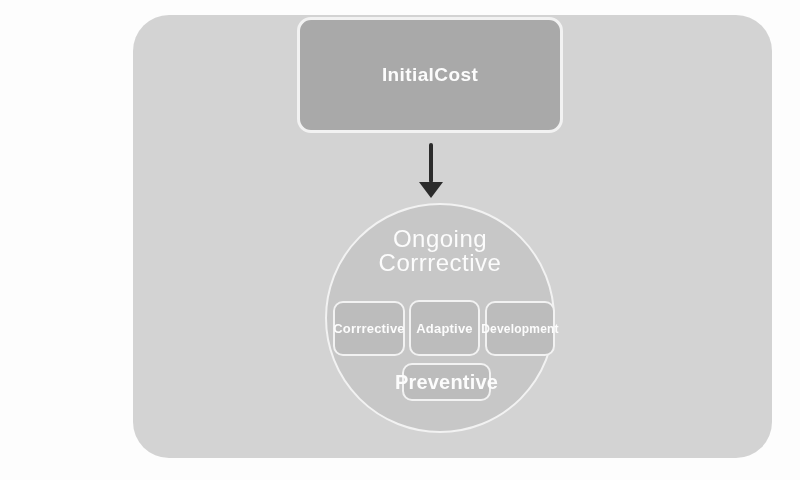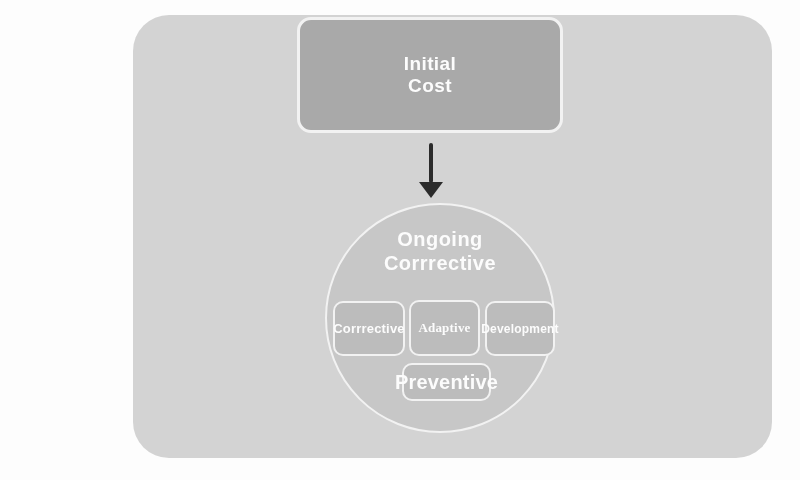--- a/index.html
+++ b/index.html
@@ -28,21 +28,21 @@
     position: absolute;
     left: 164px;  
     top: 2px;     
     width: 266px;
     height: 116px;
     box-sizing: border-box;
     background: var(--node-fill, #a9a9a9);
     border: 3px solid var(--border-light, #f4f4f4);
     border-radius: 14px;
     display: flex;
-    flex-direction: column;
+    flex-direction: row;
     align-items: center;
     justify-content: center;
     color: var(--text-light, #fcfcfc);
     font-size: 19px;
     font-weight: 600;
     line-height: 22px;
     letter-spacing: 0.4px;
     text-align: center;
   }
   .arrow {
@@ -79,42 +79,42 @@
     border: 2px solid var(--border-light, #f0f0f0);
     border-radius: 50%;
   }
   .circle-title {
     position: absolute;
     left: 0;
     top: 22px;
     width: 100%;
     text-align: center;
     color: var(--text-light, #fcfcfc);
-    font-size: 20px;
-    font-weight: 700;
+    font-size: 24px;
+    font-weight: 400;
     line-height: 24px;
     letter-spacing: 0.5px;
   }
   .circle-title span { display: block; }
   .chip {
     position: absolute;
     box-sizing: border-box;
     background: var(--chip-fill, #bcbcbc);
     border: 2px solid var(--border-light, #efefef);
     border-radius: 10px;
     display: flex;
     align-items: center;
     justify-content: center;
     color: var(--text-light, #fcfcfc);
     font-weight: 600;
     letter-spacing: 0.2px;
     text-align: center;
   }
   .chip-corrective { left: 6px;   top: 96px;  width: 72px; height: 55px; font-size: 13px; }
-  .chip-adaptive   { left: 82px;  top: 95px;  width: 71px; height: 56px; font-size: 13px; font-family: Liberation Serif, serif; }
+  .chip-adaptive   { left: 82px;  top: 95px;  width: 71px; height: 56px; font-size: 13px; }
   .chip-perfective { left: 158px; top: 96px;  width: 70px; height: 55px; font-size: 12px; }
   .chip-preventive { left: 75px;  top: 158px; width: 89px; height: 38px; font-size: 20px; }
 </style>
 </head>
 <body>
 
 <div class="page">
   <div class="canvas">
 
     <div class="top-node">

